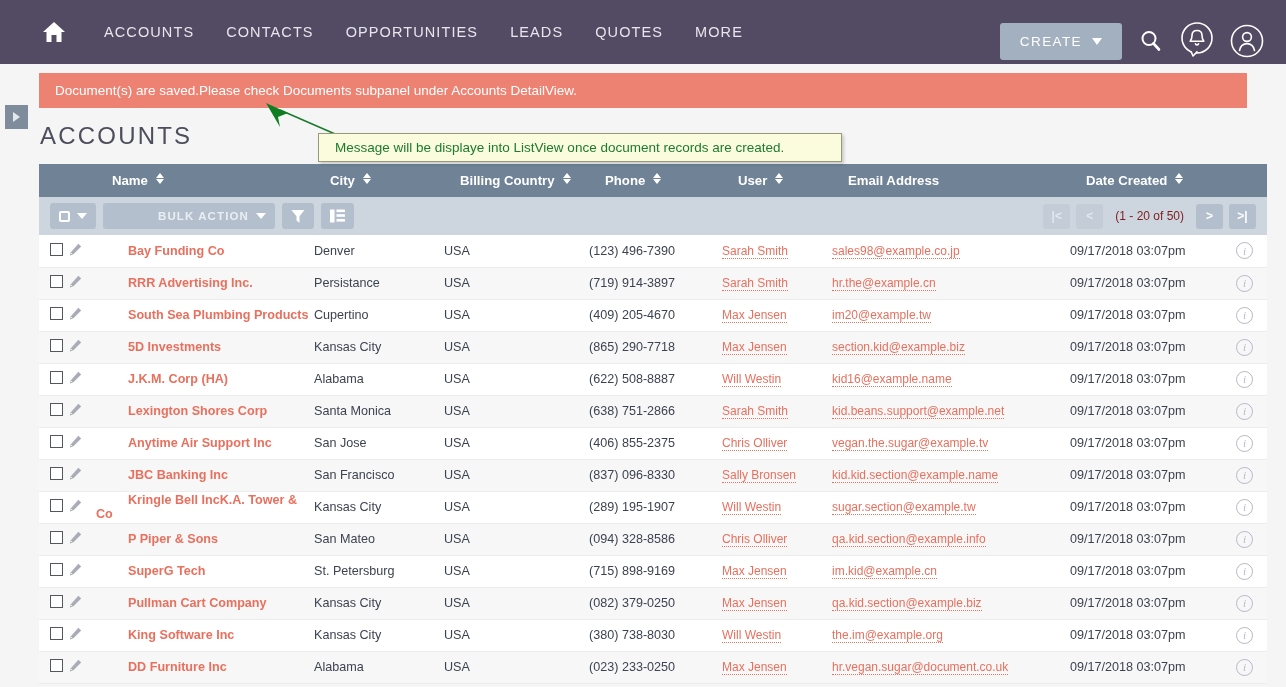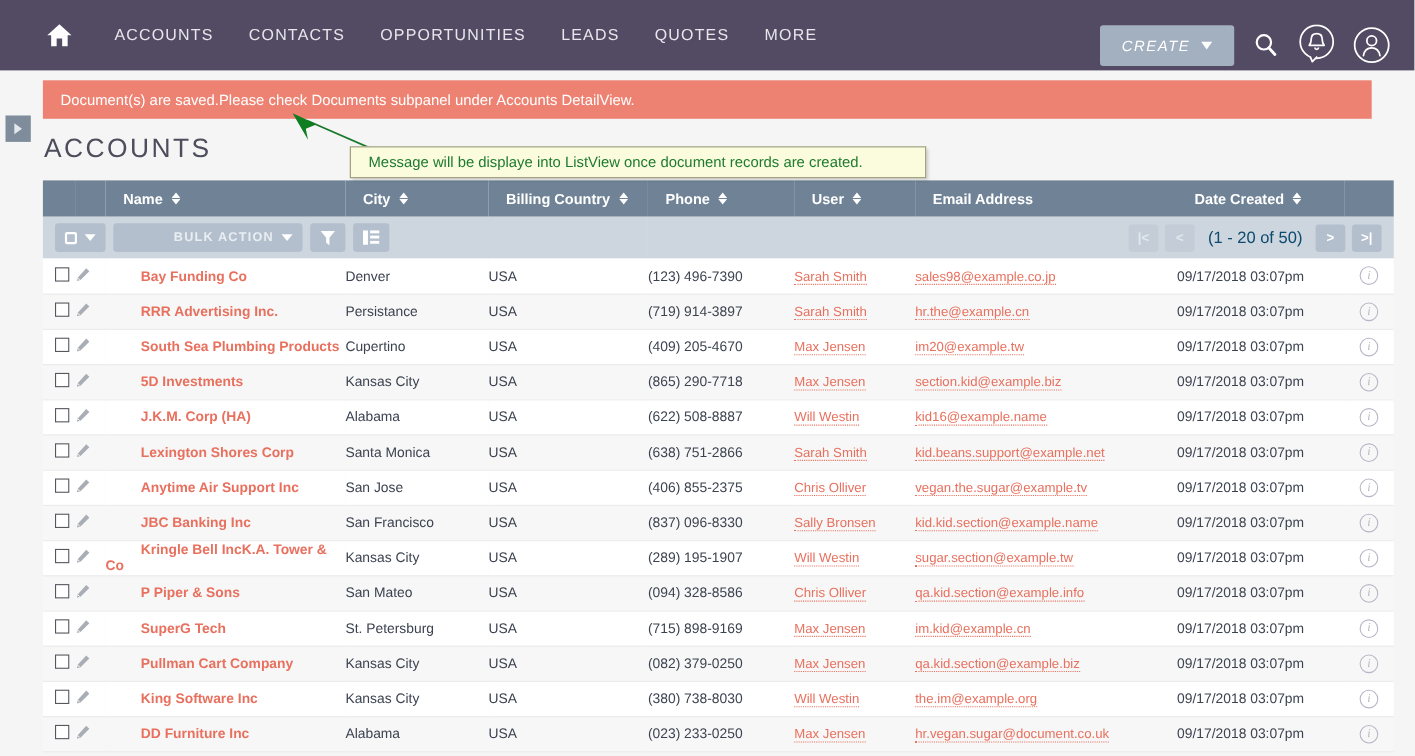--- a/index.html
+++ b/index.html
@@ -15,21 +15,21 @@
     display: flex; align-items: center; position: relative;
   }
   .home-icon { margin-left: 42px; margin-right: 22px; display: flex; align-items: center; }
   .nav-links { display: flex; align-items: center; gap: 0; }
   .nav-link {
     color: #e8e6ec; font-size: 14.5px; letter-spacing: 1.1px;
     padding: 0 16px; cursor: pointer; white-space: nowrap;
   }
   .nav-right {
     position: absolute; right: 22px; top: 0; height: 82px;
-    display: flex; align-items: center; gap: 16px; font-style: italic;
+    display: flex; align-items: center; gap: 16px;
   }
   .create-btn {
     background: #a3b0c0; color: #ffffff; font-size: 13.5px; letter-spacing: 1.4px;
     padding: 11px 20px; border-radius: 3px; cursor: pointer;
     display: flex; align-items: center; gap: 10px;
   }
   .caret-down {
     width: 0; height: 0; border-left: 5px solid transparent;
     border-right: 5px solid transparent; border-top: 7px solid #ffffff;
   }
@@ -71,21 +71,21 @@
 
   
   .list-wrap { margin: 14px 39px 0 39px; }
   table.listview { width: 100%; border-collapse: collapse; table-layout: fixed; }
 
   thead tr.head-row { background: #6f8296; height: 33px; }
   thead th {
     color: #ffffff; font-size: 13.2px; font-weight: bold;
     text-align: left; padding: 0; vertical-align: middle;
   }
-  .th-inner { display: flex; align-items: center; gap: 8px; padding-left: 16px; }
+  .th-inner { display: flex; gap: 8px; padding-left: 16px; }
   .sort-arrows { display: inline-flex; flex-direction: column; gap: 1px; }
   .sa-up { width:0;height:0;border-left:4px solid transparent;border-right:4px solid transparent;border-bottom:5px solid #ffffff; }
   .sa-dn { width:0;height:0;border-left:4px solid transparent;border-right:4px solid transparent;border-top:5px solid #ffffff; }
 
   
   tr.toolbar-row { background: #cdd5de; height: 38px; }
   tr.toolbar-row td { padding: 0; vertical-align: middle; }
   .toolbar-left { display: flex; align-items: center; gap: 7px; padding-left: 11px; }
   .tb-btn {
     background: #b3bfcc; border-radius: 3px; height: 26px;
@@ -96,21 +96,21 @@
   .caret-sm { width:0;height:0;border-left:5px solid transparent;border-right:5px solid transparent;border-top:6px solid #ffffff; }
   .bulk-label { color: #e9eef3; font-size: 11.5px; letter-spacing: 1.1px; font-weight: bold; margin-left: 46px; }
 
   .toolbar-right { display: flex; align-items: center; justify-content: flex-end; gap: 6px; padding-right: 11px; }
   .pg-btn {
     background: #b3bfcc; border-radius: 3px; height: 25px; min-width: 27px;
     display: flex; align-items: center; justify-content: center;
     color: #ffffff; font-size: 12px; cursor: pointer; font-weight: bold;
   }
   .pg-btn.disabled { background: #c3ccd7; color: #e2e8ee; }
-  .pg-count { color: #0c4a6e; font-size: 15px; padding: 0 6px; white-space: nowrap; }
+  .pg-count { color: #7f1d1d; font-size: 12px; padding: 0 6px; white-space: nowrap; }
 
   
   tbody tr.data-row { height: 32px; border-bottom: 1px solid #ececec; }
   tbody tr.data-row.odd { background: #ffffff; }
   tbody tr.data-row.even { background: #f7f7f7; }
   tbody td { padding: 0; font-size: 12.6px; color: #3c4350; vertical-align: middle; }
 
   .cb {
     width: 13px; height: 13px; border: 1px solid #54575e;
     background: #ffffff; display: inline-block; cursor: pointer;

